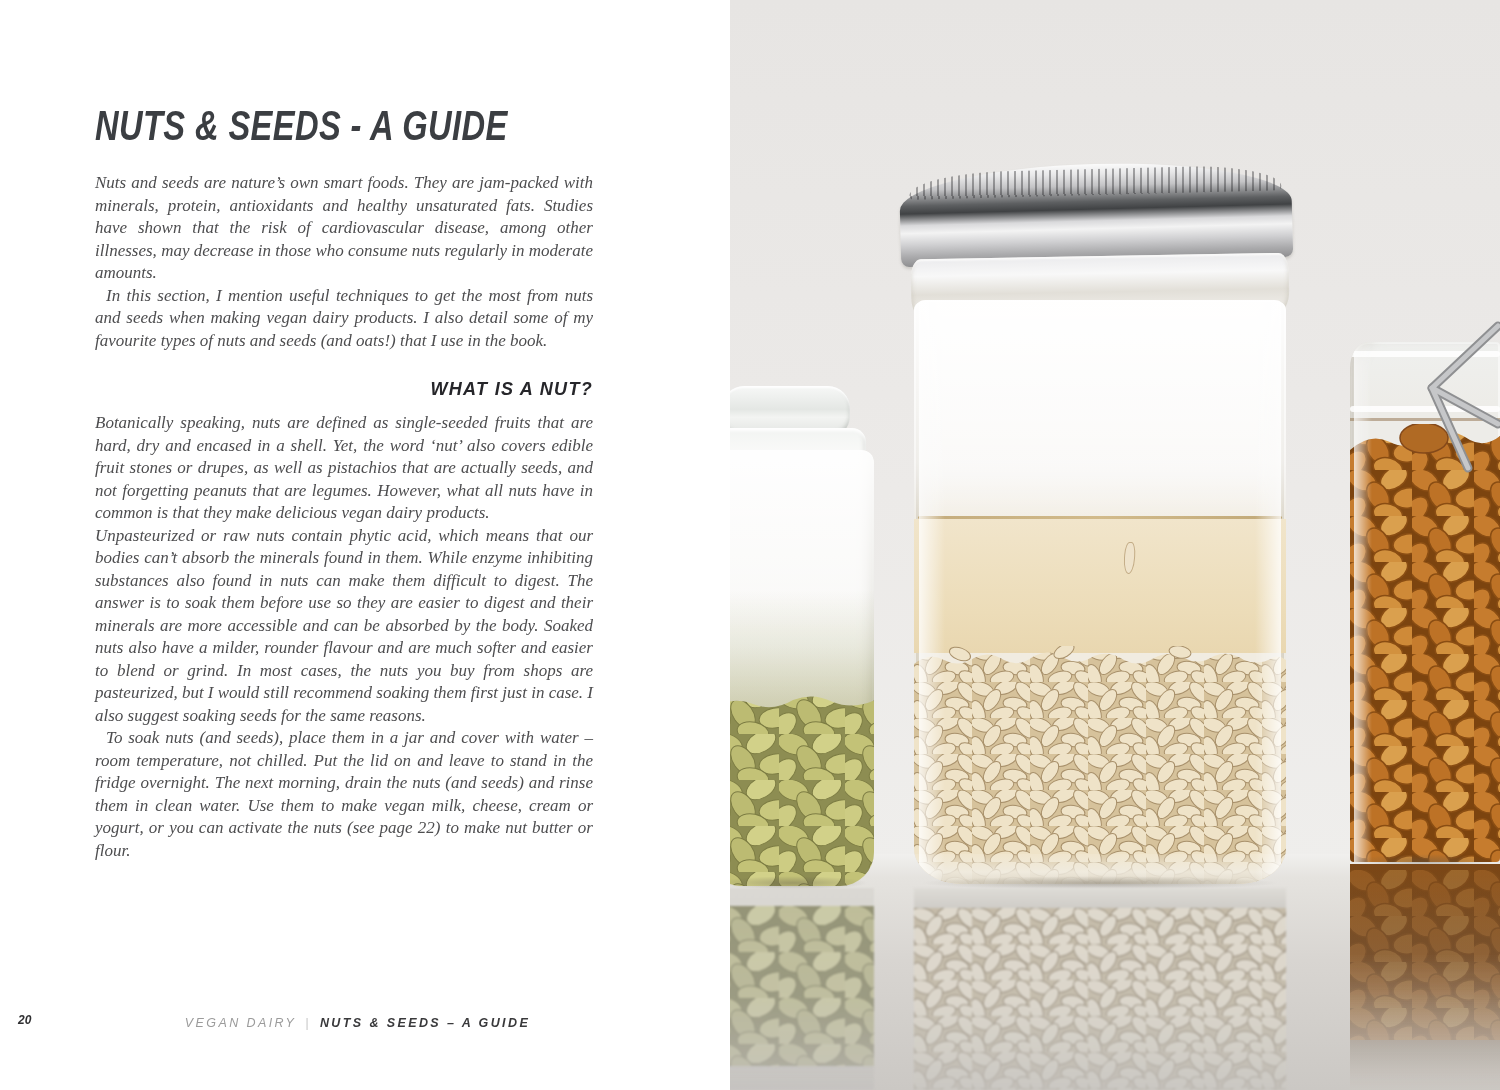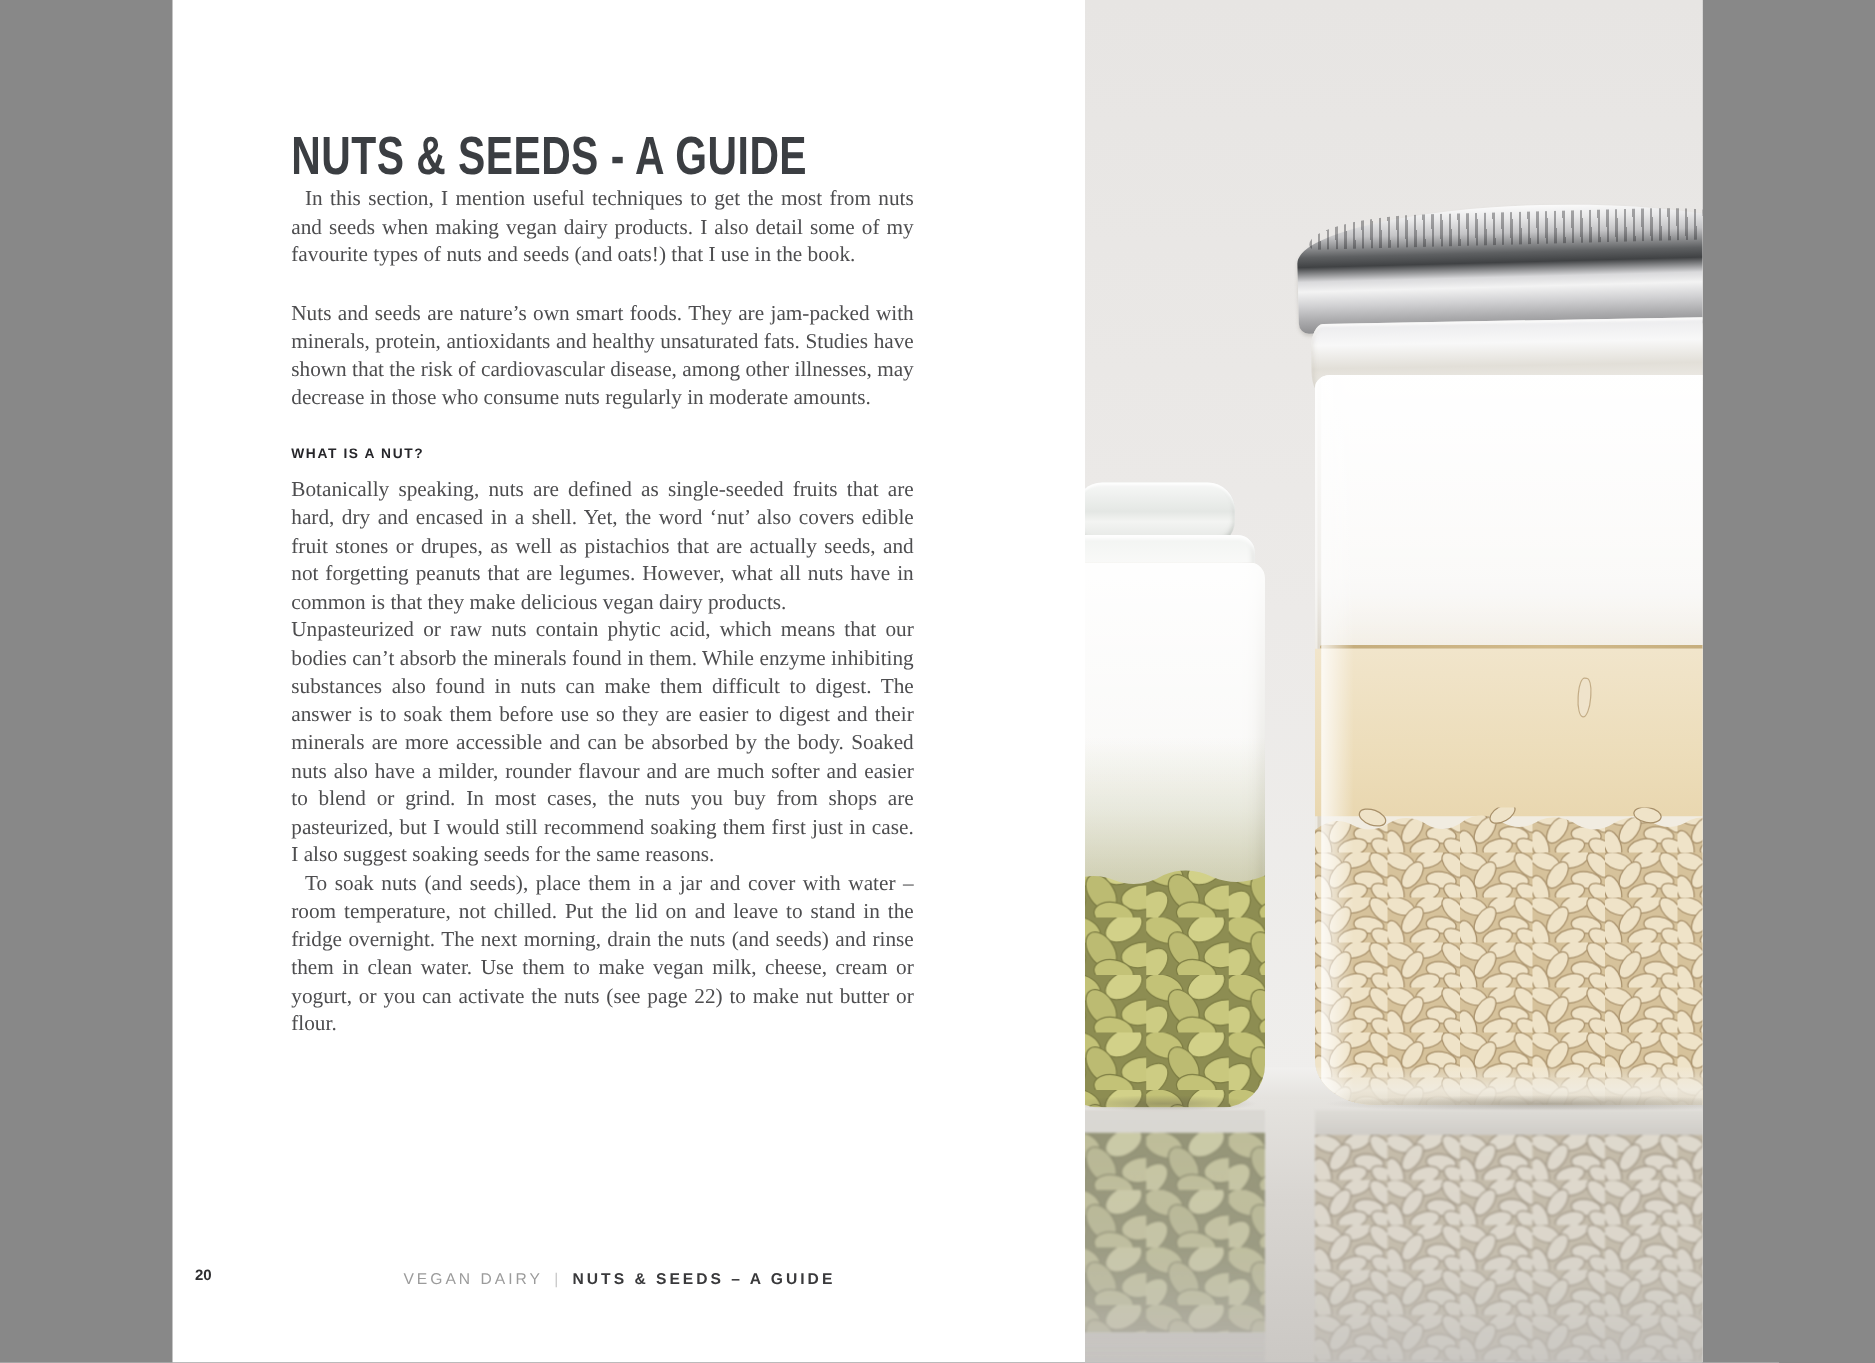--- a/index.html
+++ b/index.html
@@ -1,41 +1,42 @@
 <!DOCTYPE html>
 <html><head>
 <meta charset="utf-8">
 <style>
   * { margin:0; padding:0; box-sizing:border-box; }
   html,body { background:#888; }
   .spread {
-    position:relative; width:1224px; height:1090px;
+    position:relative; width:1500px; height:1090px;
     background:#ffffff; overflow:hidden; margin:0 auto;
     font-family:"Liberation Serif", serif;
+    font-style:italic;
   }
 
   
   .text-col { position:absolute; left:95px; top:0; width:498px; color:#4d4d4f; }
   .book-title {
     font-family:"Liberation Sans", sans-serif;
     font-weight:700; font-size:43px; line-height:46px;
     letter-spacing:.5px; color:#3b3e42; white-space:nowrap;
     transform:scaleX(.76); transform-origin:left top;
     margin-top:102px;
   }
   .body-par {
     font-size:17px; line-height:22.5px; text-align:justify;
     color:#4d4d4f;
   }
   .body-par.first { margin-top:24px; }
   .body-par.indent { text-indent:11px; }
   .sec-head {
     font-family:"Liberation Sans", sans-serif;
-    font-size:11px; font-weight:700; letter-spacing:1.3px;
-    color:#26262a; margin:27px 0 12px;
+    font-size:18px; font-weight:700; letter-spacing:1.3px;
+    color:#26262a; margin:27px 0 12px;text-align:right;
   }
   .page-footer { position:absolute; left:0; top:1013px; width:730px; }
   .page-num {
     position:absolute; left:18px; top:0;
     font-family:"Liberation Sans", sans-serif;
     font-size:12px; font-weight:700; color:#2f2f31;
   }
   .running-head {
     position:absolute; left:95px; top:3px; width:498px; text-align:center;
     font-family:"Liberation Sans", sans-serif;
@@ -168,22 +169,22 @@
     background:linear-gradient(180deg,rgba(211,208,203,0) 0%,rgba(211,208,203,.2) 55%,rgba(205,201,196,.75) 100%); }
   .defs-svg { position:absolute; width:0; height:0; }
 </style>
 </head>
 <body>
 
 <div class="spread">
 
   <section class="text-col">
     <h1 class="book-title">NUTS &amp; SEEDS - A GUIDE</h1>
+    <p class="body-par first">Nuts and seeds are nature’s own smart foods. They are jam-packed with minerals, protein, antioxidants and healthy unsaturated fats. Studies have shown that the risk of cardiovascular disease, among other illnesses, may decrease in those who consume nuts regularly in moderate amounts.</p>
     <p class="body-par indent">In this section, I mention useful techniques to get the most from nuts and seeds when making vegan dairy products. I also detail some of my favourite types of nuts and seeds (and oats!) that I use in the book.</p>
-    <p class="body-par first">Nuts and seeds are nature’s own smart foods. They are jam-packed with minerals, protein, antioxidants and healthy unsaturated fats. Studies have shown that the risk of cardiovascular disease, among other illnesses, may decrease in those who consume nuts regularly in moderate amounts.</p>
 
     <h2 class="sec-head">WHAT IS A NUT?</h2>
     <p class="body-par">Botanically speaking, nuts are defined as single-seeded fruits that are hard, dry and encased in a shell. Yet, the word ‘nut’ also covers edible fruit stones or drupes, as well as pistachios that are actually seeds, and not forgetting peanuts that are legumes. However, what all nuts have in common is that they make delicious vegan dairy products.</p>
 
     <p class="body-par">Unpasteurized or raw nuts contain phytic acid, which means that our bodies can’t absorb the minerals found in them. While enzyme inhibiting substances also found in nuts can make them difficult to digest. The answer is to soak them before use so they are easier to digest and their minerals are more accessible and can be absorbed by the body. Soaked nuts also have a milder, rounder flavour and are much softer and easier to blend or grind. In most cases, the nuts you buy from shops are pasteurized, but I would still recommend soaking them first just in case. I also suggest soaking seeds for the same reasons.</p>
     <p class="body-par indent">To soak nuts (and seeds), place them in a jar and cover with water – room temperature, not chilled. Put the lid on and leave to stand in the fridge overnight. The next morning, drain the nuts (and seeds) and rinse them in clean water. Use them to make vegan milk, cheese, cream or yogurt, or you can activate the nuts (see page 22) to make nut butter or flour.</p>
   </section>
 
   <footer class="page-footer">
     <span class="page-num">20</span>

